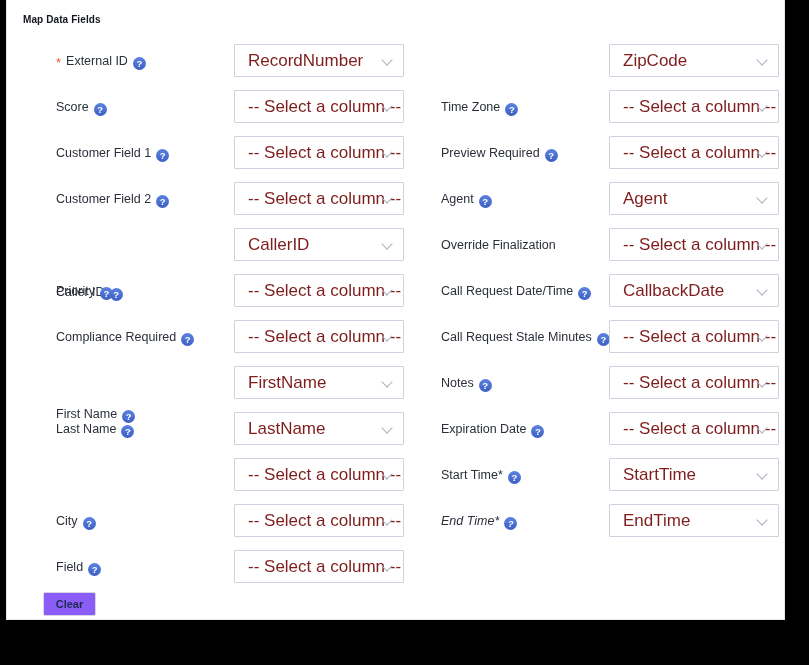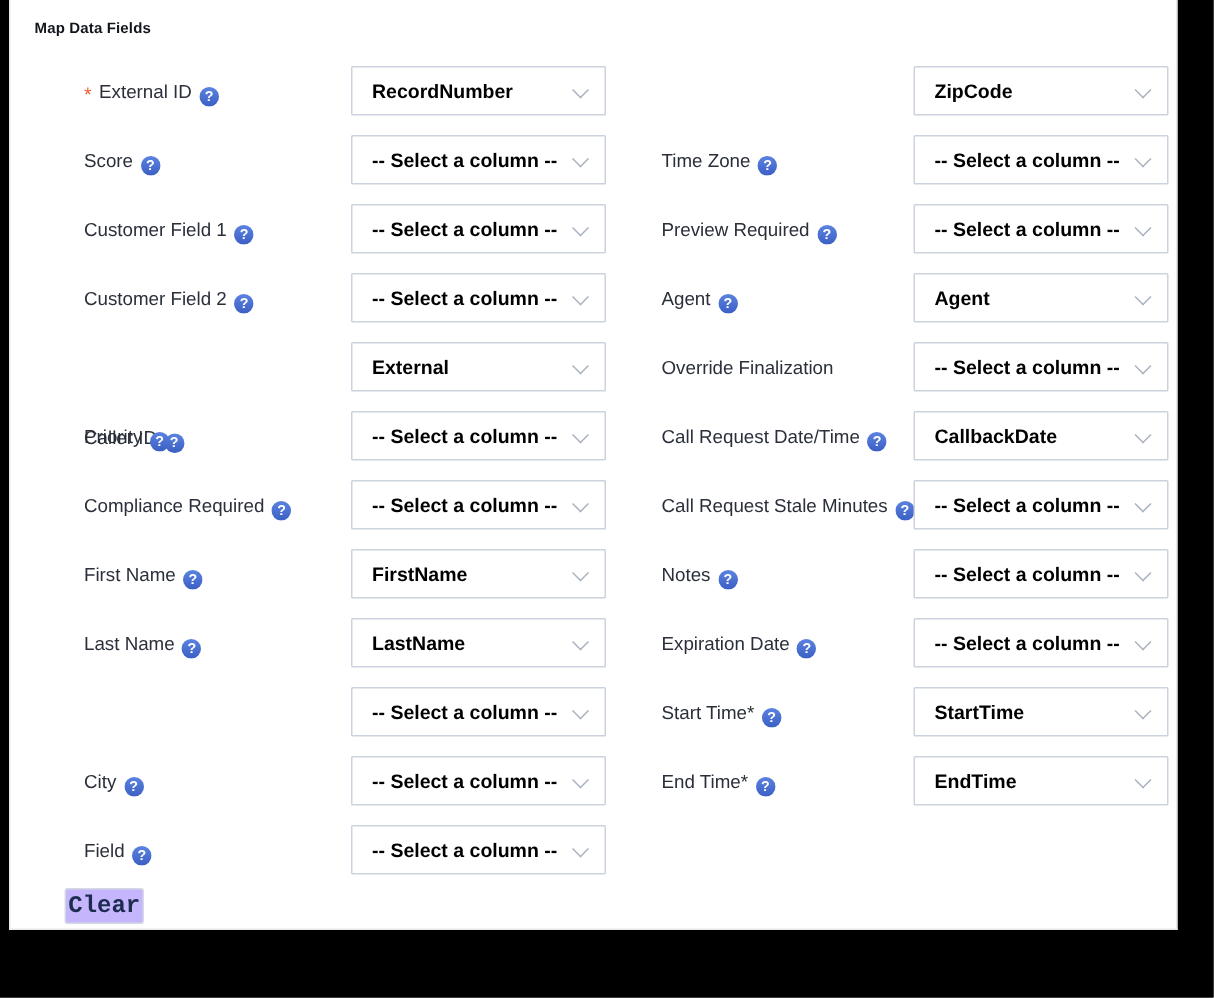--- a/index.html
+++ b/index.html
@@ -126,24 +126,23 @@
   }
   .col-left  .select-box { left: 227px; }
   .col-right .select-box { left: 198px; }
 
   .select-value {
     position: absolute;
     left: 13px;
     top: 0;
     height: 31px;
     line-height: 31px;
-    font-size: 13px;
-    color: #000000;
+    font-size: 17px;
+    color: #7f1d1d;
     white-space: nowrap;
-    font-weight: bold;
   }
 
   .chevron {
     position: absolute;
     right: 9px;
     top: 11px;
     width: 11px;
     height: 11px;
   }
   .chevron::before {
@@ -158,24 +157,24 @@
     transform: rotate(45deg);
   }
 
   #clear-button {
     position: absolute;
     left: 36px;
     top: 592px;
     width: 53px;
     height: 24px;
     border: 1px solid #d5dae2;
-    background: #c4b5fd;
+    background: #8b5cf6;
     color: #1d2b50;
-    font-size: 16px;
-    font-family: Liberation Mono, monospace;
+    font-size: 11px;
+    font-family: Liberation Sans, sans-serif;
     font-weight: bold;
     border-radius: 2px;
     cursor: pointer;
     padding: 0;
     line-height: 22px;
     text-align: center;
   }
 </style>
 </head>
 <body>
@@ -220,21 +219,21 @@
           <div class="select-box">
             <span class="select-value">-- Select a column --</span>
             <span class="chevron"></span>
           </div>
         </div>
         <div class="row">
           <div class="label-wrap left">
             <div class="field-label" style="position: static; width: auto; margin-top: 47px;"><span class="label-text">Caller ID</span><span class="help-icon">?</span></div>
           </div>
           <div class="select-box">
-            <span class="select-value">External</span>
+            <span class="select-value">CallerID</span>
             <span class="chevron"></span>
           </div>
         </div>
         <div class="row">
           <div class="label-wrap left">
             <div class="field-label" style="position: static; width: auto;"><span class="label-text">Priority</span><span class="help-icon">?</span></div>
           </div>
           <div class="select-box">
             <span class="select-value">-- Select a column --</span>
             <span class="chevron"></span>
@@ -244,21 +243,21 @@
           <div class="label-wrap left">
             <div class="field-label" style="position: static; width: auto;"><span class="label-text">Compliance Required</span><span class="help-icon">?</span></div>
           </div>
           <div class="select-box">
             <span class="select-value">-- Select a column --</span>
             <span class="chevron"></span>
           </div>
         </div>
         <div class="row">
           <div class="label-wrap left">
-            <div class="field-label" style="position: static; width: auto;"><span class="label-text">First Name</span><span class="help-icon">?</span></div>
+            <div class="field-label" style="position: static; width: auto; margin-top: 31px;"><span class="label-text">First Name</span><span class="help-icon">?</span></div>
           </div>
           <div class="select-box">
             <span class="select-value">FirstName</span>
             <span class="chevron"></span>
           </div>
         </div>
         <div class="row">
           <div class="label-wrap left">
             <div class="field-label" style="position: static; width: auto;"><span class="label-text">Last Name</span><span class="help-icon">?</span></div>
           </div>
@@ -375,21 +374,21 @@
           <div class="label-wrap right">
             <div class="field-label" style="position: static; width: auto;"><span class="label-text">Start Time*</span><span class="help-icon">?</span></div>
           </div>
           <div class="select-box">
             <span class="select-value">StartTime</span>
             <span class="chevron"></span>
           </div>
         </div>
         <div class="row">
           <div class="label-wrap right">
-            <div class="field-label" style="position: static; width: auto;"><span class="label-text">End Time*</span><span class="help-icon">?</span></div>
+            <div class="field-label" style="position: static; width: auto; font-style: italic;"><span class="label-text">End Time*</span><span class="help-icon">?</span></div>
           </div>
           <div class="select-box">
             <span class="select-value">EndTime</span>
             <span class="chevron"></span>
           </div>
         </div>
       </div>
   </div>
 
   <button id="clear-button">Clear</button>

